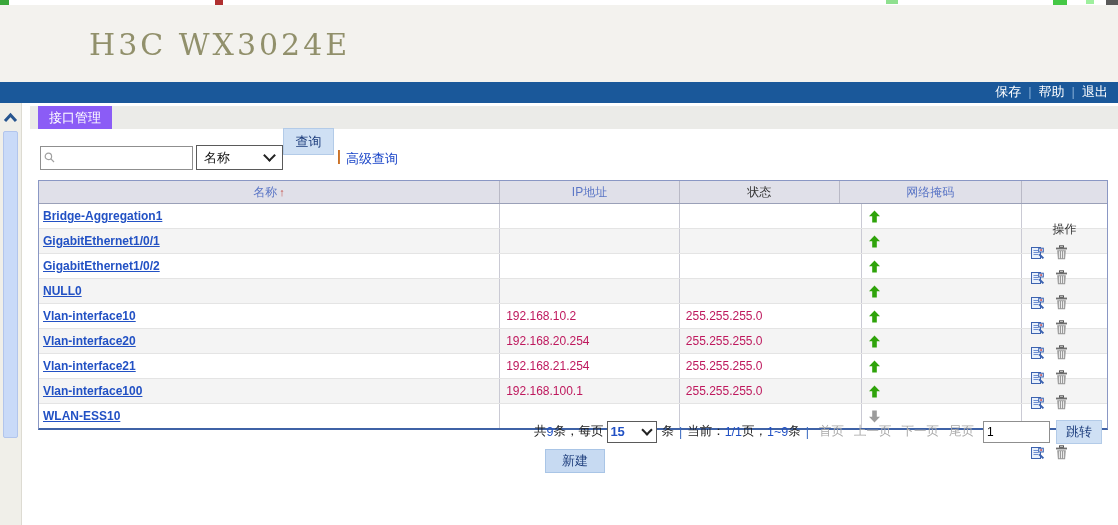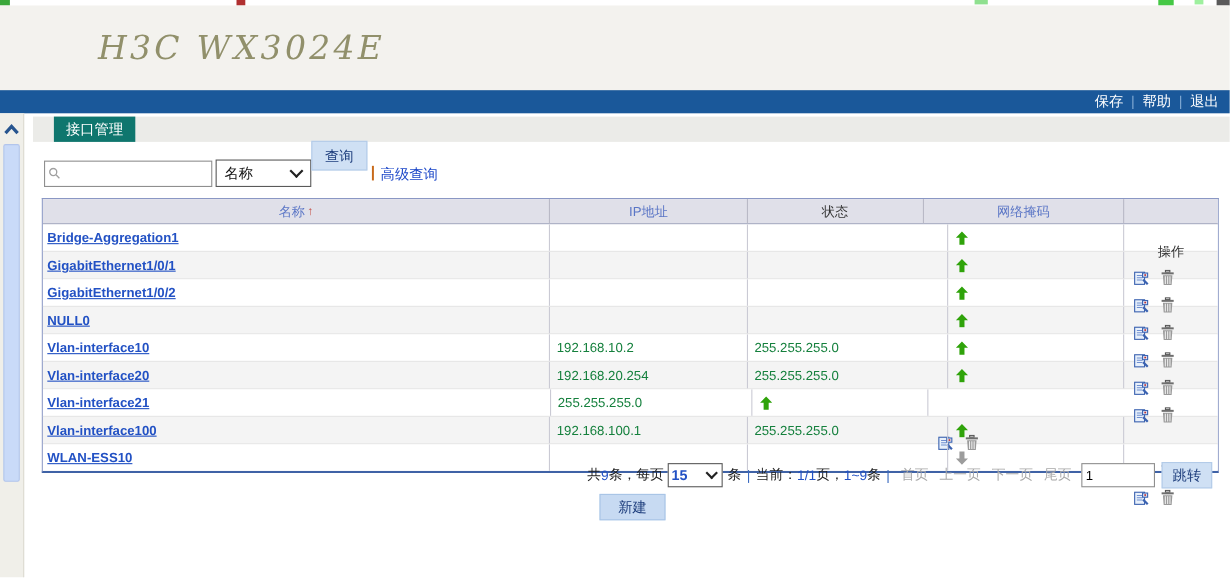--- a/index.html
+++ b/index.html
@@ -4,40 +4,40 @@
 <style>
   html,body{margin:0;padding:0;}
   body{width:1118px;height:525px;position:relative;overflow:hidden;background:#fff;
        font-family:"Liberation Sans","DejaVu Sans",sans-serif;-webkit-font-smoothing:antialiased;}
   .abs{position:absolute;}
 
   
   .artifact{position:absolute;top:0;height:5px;}
 
   
-  .hdr-band{top:5px;left:0;width:1118px;height:77px;background:#f3f2ee;border-bottom:1px solid #e5e4e0;font-style:italic;}
+  .hdr-band{top:5px;left:0;width:1118px;height:77px;background:#f3f2ee;border-bottom:1px solid #e5e4e0;}
   .brand-title{position:absolute;left:89px;top:22px;font-family:"DejaVu Serif","Liberation Serif",serif;
                font-size:30px;letter-spacing:3px;color:#91906b;}
 
   
   .topbar{top:82px;left:0;width:1118px;height:21px;background:#1a589a;}
   .topbar-links{position:absolute;right:5px;top:0;height:19px;display:flex;align-items:center;
                 color:#fff;font-size:13px;}
   .topbar-links a{color:#fff;text-decoration:none;padding:0 5px;cursor:pointer;}
   .tb-sep{color:#7fa8d2;padding:0 2px;}
 
   
   .sidebar{top:103px;left:0;width:21px;height:422px;background:#f0efe9;border-right:1px solid #dddbd2;}
   .collapse-btn{position:absolute;left:2px;top:8px;width:17px;height:14px;cursor:pointer;}
   .scroll-thumb{position:absolute;left:3px;top:28px;width:13px;height:305px;background:#c9daf8;
                 border:1px solid #b2c5ec;border-radius:2px;cursor:pointer;}
 
   
   .tab-strip{top:106px;left:30px;width:1088px;height:23px;background:#ebebe8;}
-  .tab-active{position:absolute;left:19px;top:0;width:74px;height:23px;background:#0f766e;color:#fff;
+  .tab-active{position:absolute;left:8px;top:0;width:74px;height:23px;background:#8b5cf6;color:#fff;
               font-size:13px;text-align:center;line-height:23px;cursor:pointer;}
 
   
   .search-wrap{top:146px;left:40px;width:151px;height:22px;border:1px solid #8f8f8f;background:#fff;}
   .search-wrap svg{position:absolute;left:3px;top:5px;}
   .search-input{position:absolute;left:16px;top:1px;width:130px;height:18px;border:0;outline:0;
                 font-size:13px;font-family:inherit;}
   .selbox{border:1px solid #5a5a5a;background:#fff;font-size:13px;color:#111;cursor:pointer;}
   .field-select{top:145px;left:196px;width:78px;height:23px;line-height:23px;padding-left:7px;}
   .chev{position:absolute;right:8px;width:7px;height:7px;border-right:2px solid #222;
@@ -57,21 +57,21 @@
       justify-content:center;font-size:12px;color:#5b76c6;cursor:pointer;}
   .th.dark{color:#333;cursor:default;}
   .th:last-child{border-right:none;}
   .trow{display:flex;height:24px;background:#fff;border-bottom:1px solid #e4e4e4;}
   .trow.alt{background:#f4f4f4;}
   .trow:last-child{border-bottom:none;}
   .td{box-sizing:border-box;border-right:1px solid #cacad4;display:flex;align-items:center;}
   .td:last-child{border-right:none;}
   .c1{width:462px;}.c2{width:180px;}.c3{width:183px;}.c4{width:160px;}.c5{width:85px;margin-top:48px;}
   .iflink{margin-left:4px;font-size:12px;color:#2251c4;text-decoration:underline;cursor:pointer;font-weight:bold;}
-  .plain{padding-left:6px;font-size:12px;color:#15803d;}
+  .plain{padding-left:6px;font-size:12px;color:#be185d;}
   .sort-arrow{color:#c5524a;font-size:11px;font-weight:bold;margin-left:2px;}
   .status{margin-left:6px;width:13px;height:13px;display:inline-flex;}
   .st-up{color:#2fa30a;}
   .st-down{color:#9c9c9c;transform:rotate(180deg);}
   .ops{margin-left:8px;display:flex;gap:10px;align-items:center;}
   .op{cursor:pointer;display:inline-flex;}
 
   
   .pager{top:419px;right:16px;height:25px;display:flex;align-items:center;font-size:12.5px;color:#222;}
   .pager .num{color:#2251c4;}
@@ -387,20 +387,21 @@
           </svg>
         </span>
       </span>
     </div>
   </div>
 
   <div class="trow">
     <div class="td c1">
       <a class="iflink">Vlan-interface21</a>
     </div>
+    <div class="td c2 plain">192.168.21.254</div>
     <div class="td c3 plain">255.255.255.0</div>
     <div class="td c4">
       <span class="status st-up">
         <svg width="13" height="13" viewBox="0 0 13 13">
           <path d="M6.5 0.5 L12 6.2 H8.8 V12.5 H4.2 V6.2 H1 Z" fill="currentColor"></path>
         </svg>
       </span>
     </div>
     <div class="td c5">
       <span class="ops">

